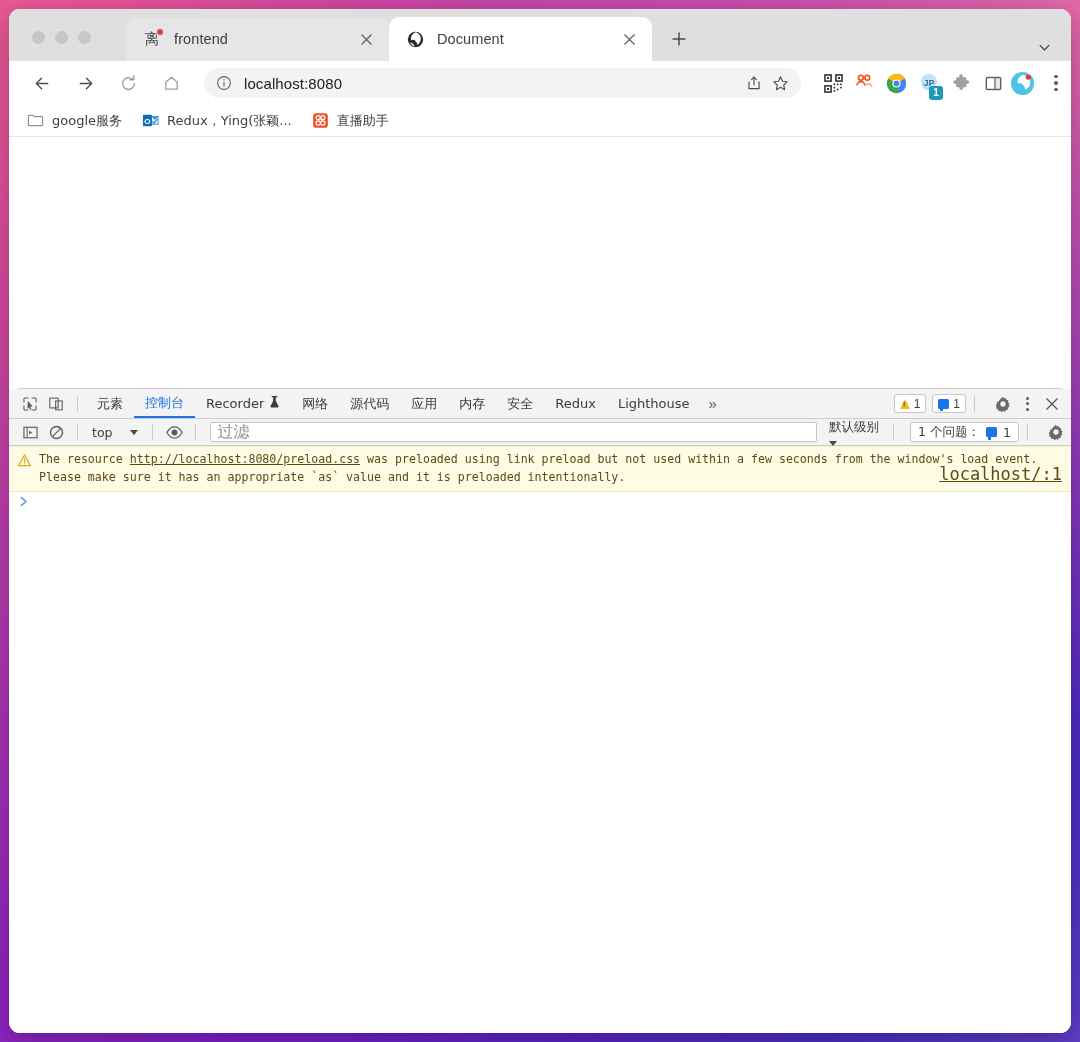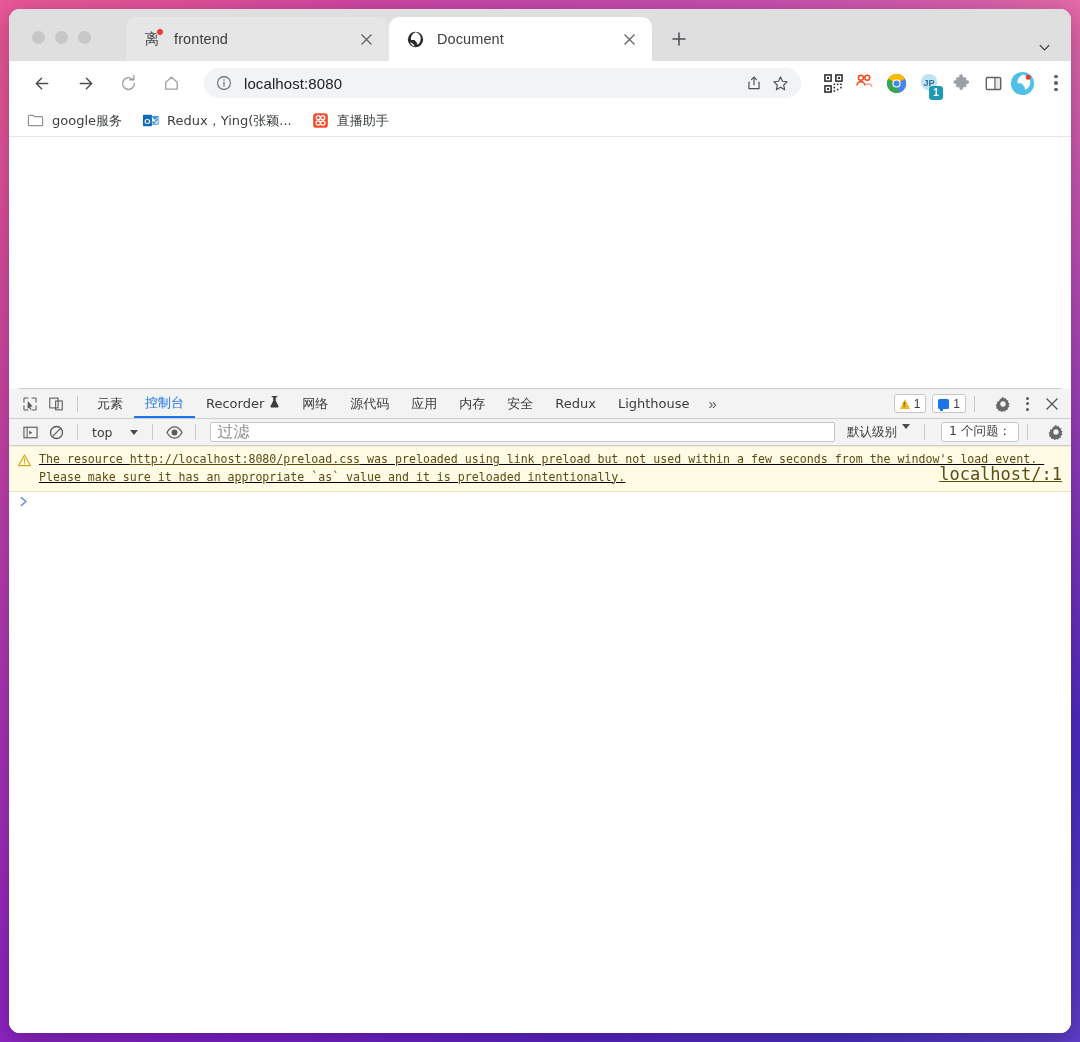--- a/index.html
+++ b/index.html
@@ -256,40 +256,38 @@
     height: 20px;
     background: #ffffff;
     border: 1px solid #c6c6c6;
     border-radius: 2px;
     display: flex; align-items: center;
     padding: 0 6px;
     margin: 0 6px;
     min-width: 0;
   }
   .filter span { font-size: 16px; color: #8d8d8d; font-family: "DejaVu Sans", sans-serif; }
-  .lvl { display:flex;align-items:flex-start;gap:5px;font-size:12.5px;color:#3c3c3c;padding:0 6px;font-family:Liberation Mono, monospace;}
+  .lvl { display:flex;align-items:flex-start;gap:5px;font-size:12.5px;color:#3c3c3c;padding:0 6px;font-family:Liberation Mono, monospace;flex-direction:column;}
   .issues {
     height: 20px; border: 1px solid #c6c6c6; border-radius: 3px;
     background: #fff; display:flex;align-items:center;gap:6px;
     padding: 0 7px; margin-left: 8px;
     font-size: 12.5px; color: #3c3c3c;
     font-family: "DejaVu Sans", sans-serif;
-    flex-direction: column;
   }
 
   
   .con-body { flex: 1 1 auto; background: #ffffff; overflow: hidden; min-height: 0; }
   .warn-row {
     background: #fffbe5;
     border-bottom: 1px solid #f0e6b8;
     border-top: 1px solid #f5edd0;
     display: flex;
     padding: 4px 6px 5px 8px;
     position: relative;
-    text-decoration: underline;
   }
   .warn-icon { width: 15px; flex: 0 0 15px; padding-top: 3px; display:flex;justify-content:center;}
   .warn-text {
     flex: 1 1 auto;
     font-family: "DejaVu Sans Mono", monospace;
     font-size: 11.6px;
     line-height: 17.5px;
     color: #5c4b14;
     white-space: pre-wrap;
     padding-left: 7px;

